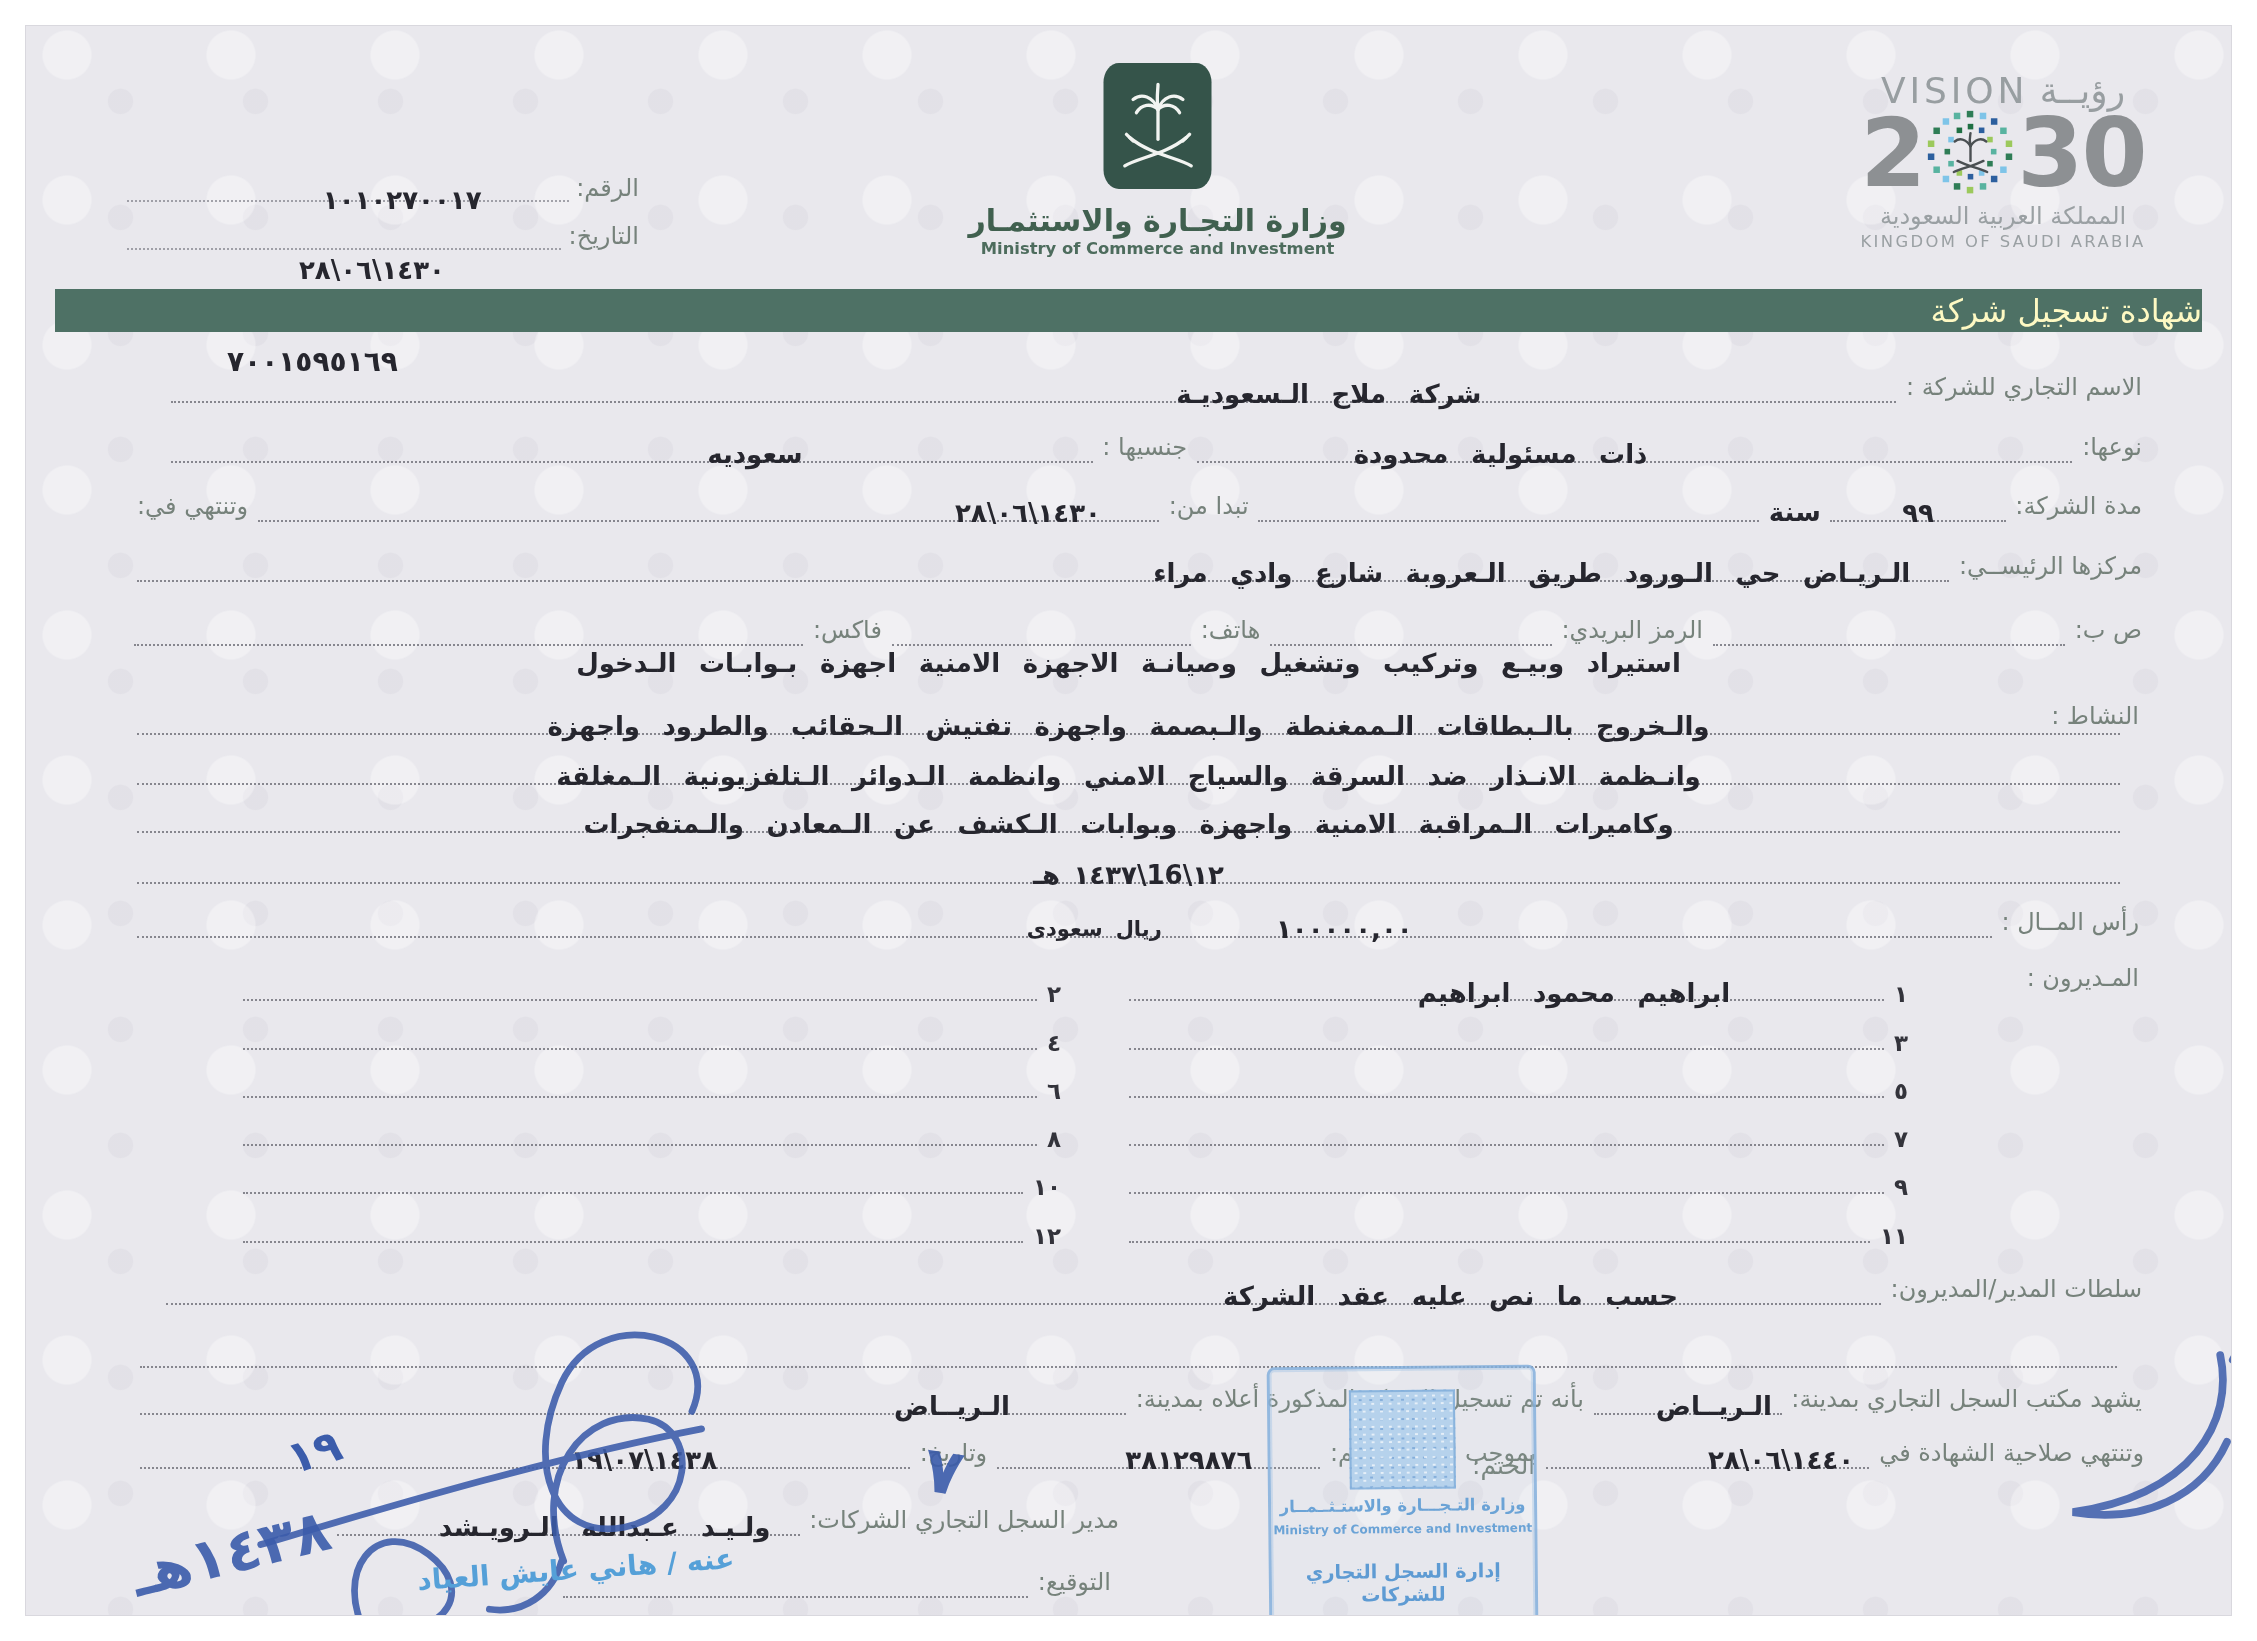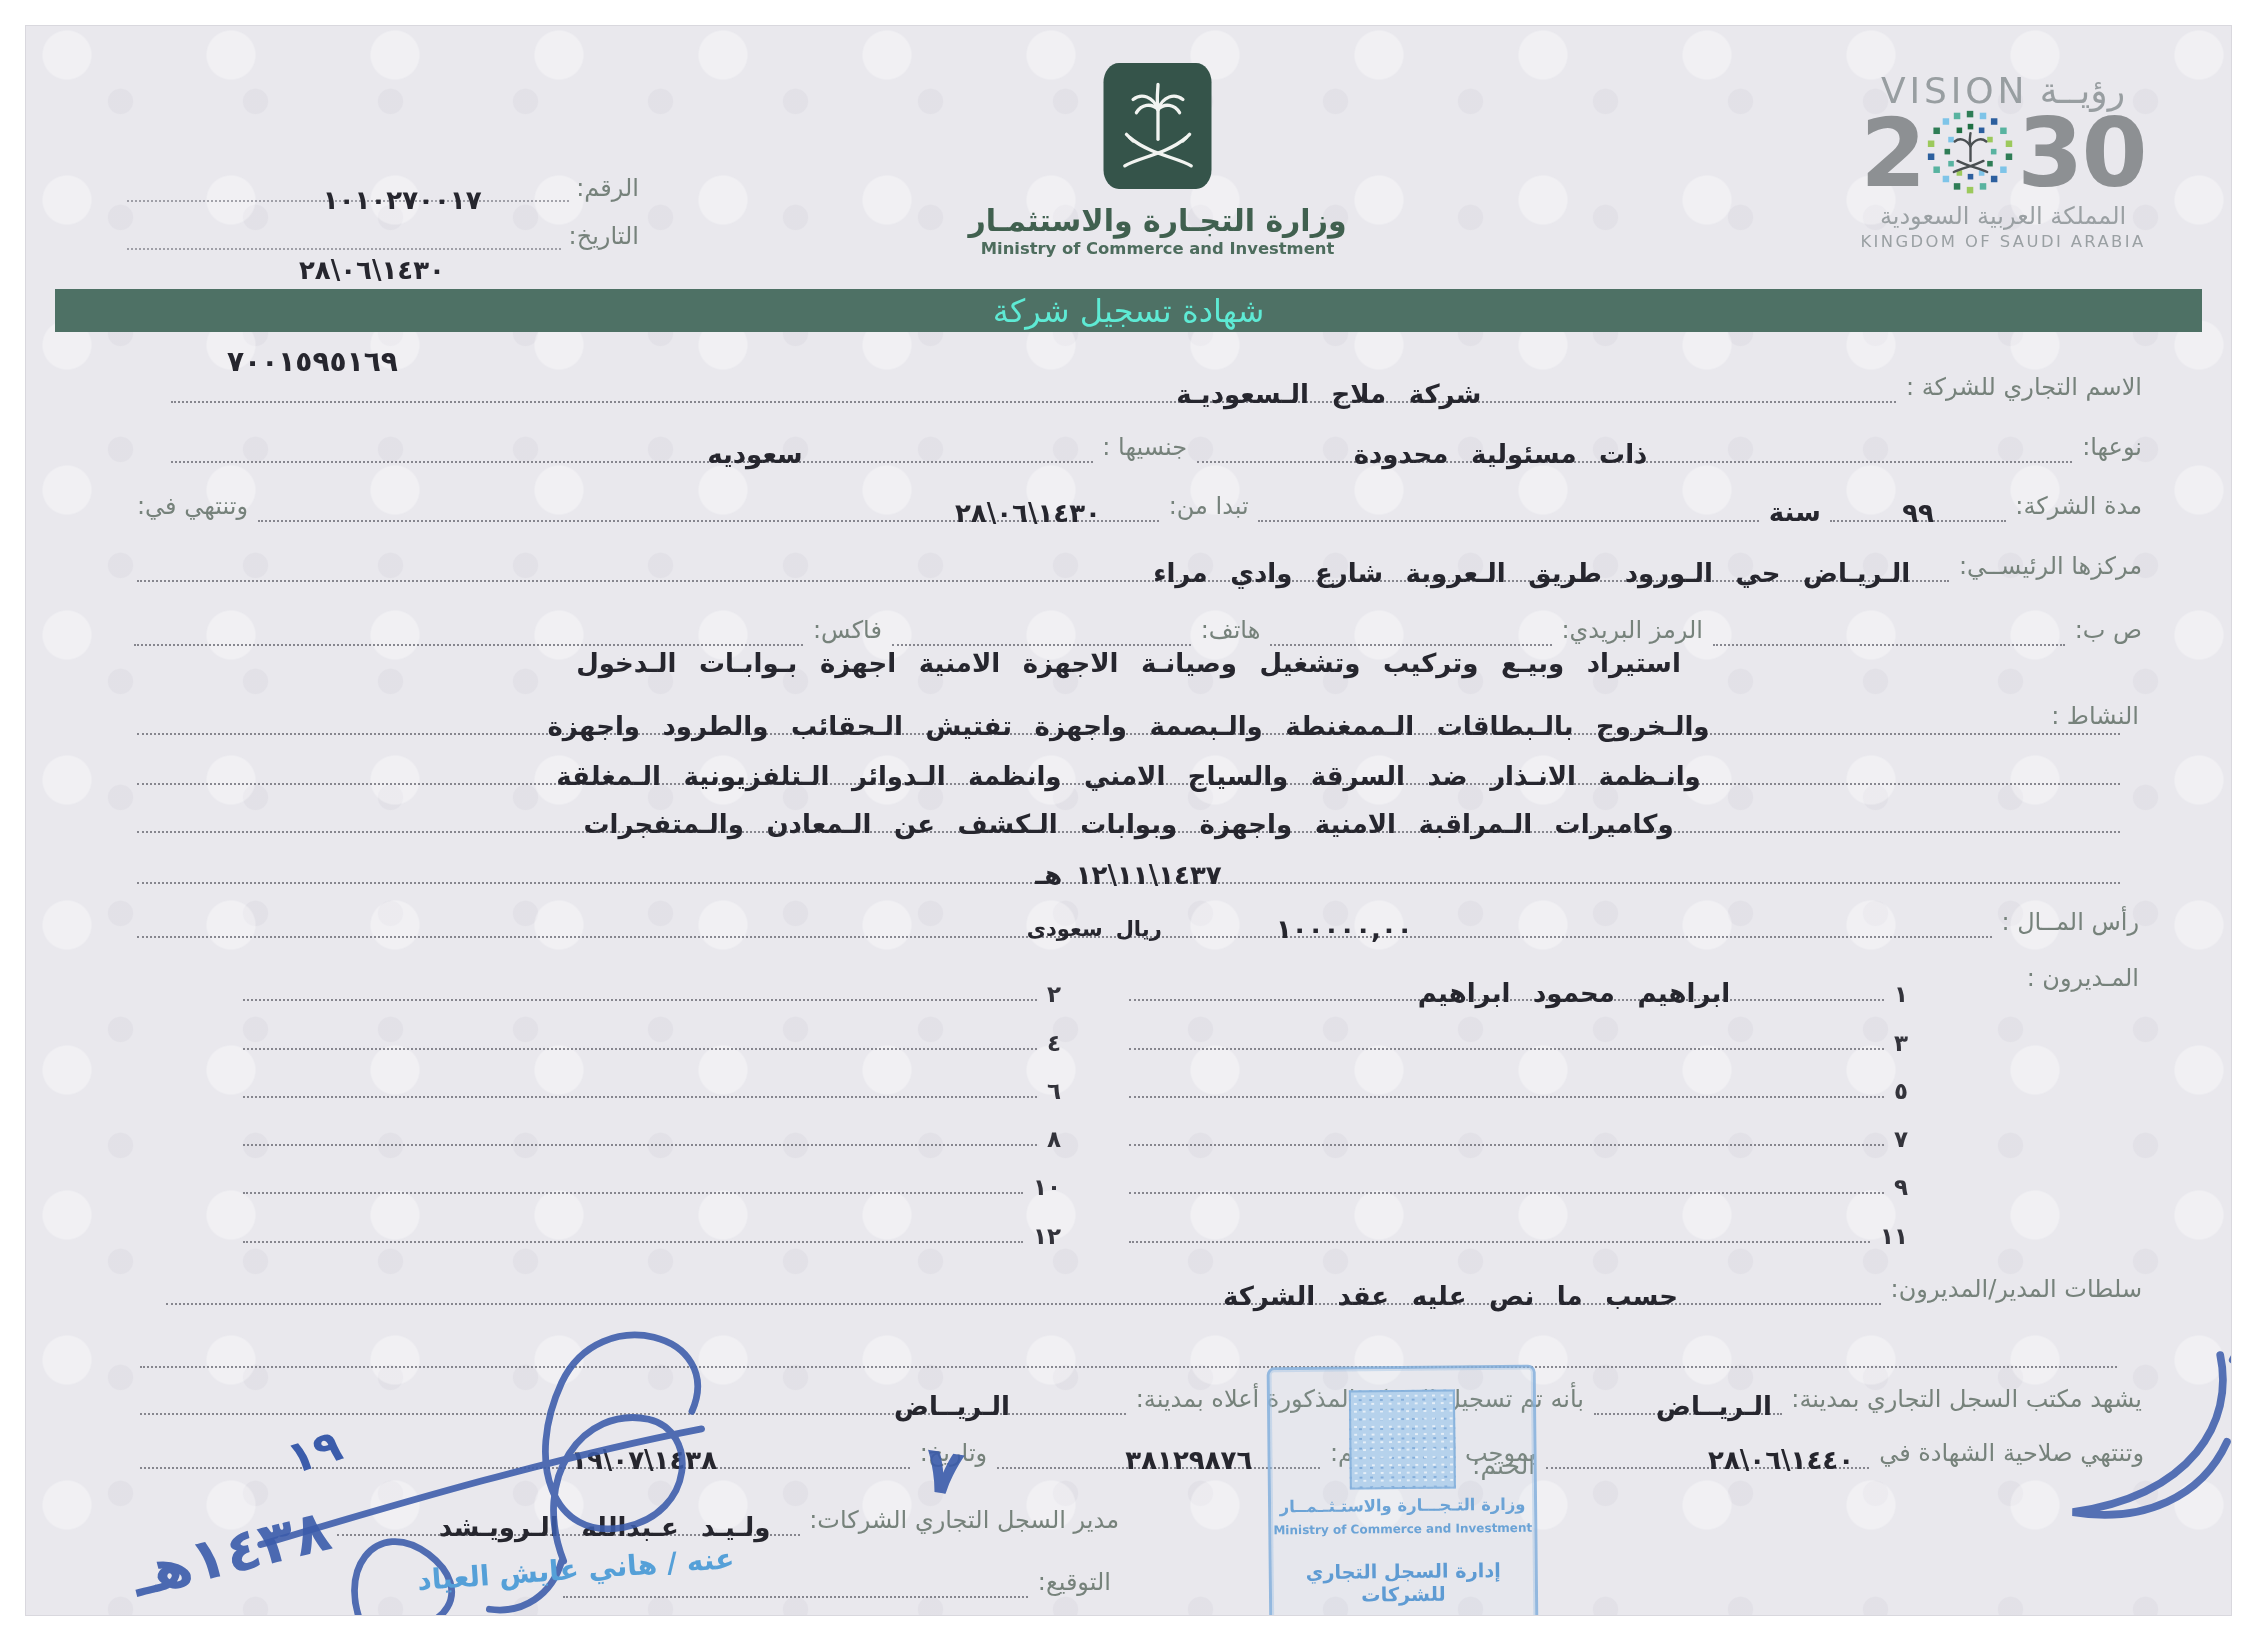--- a/index.html
+++ b/index.html
@@ -28,21 +28,21 @@
   .emblem-box{width:108px;height:126px;margin:0 auto;background:#35544a;border-radius:15.4px/19.3px;display:flex;align-items:center;justify-content:center;}
   .ministry-ar{margin-top:13.5px;font-size:30px;font-weight:700;color:#40604f;letter-spacing:1px;}
   .ministry-en{margin-top:1.9px;font-size:16.4px;font-weight:700;color:#4d6c5d;}
   .vision{position:absolute;top:44px;right:64px;width:328px;text-align:center;direction:rtl;}
   .vision-line{font-size:36px;color:#989ea1;letter-spacing:3.9px;font-weight:400;}
   .vision-year{display:flex;direction:ltr;align-items:center;justify-content:center;gap:1.9px;margin-top:-1.9px;}
   .vision-year b{font-size:95px;line-height:89px;color:#8d9093;letter-spacing:-1.9px;font-weight:700;}
   .kingdom-ar{font-size:24px;color:#9aa0a3;margin-top:3.9px;}
   .kingdom-en{font-size:16.4px;color:#9aa0a3;letter-spacing:2.4px;margin-top:1.9px;}
   .band{position:absolute;top:263px;left:29px;right:29px;height:43px;background:#4e7165;}
-  .band span{display:block;text-align:center;font-size:32px;line-height:44px;color:#5eead4;}
+  .band span{display:block;font-size:32px;line-height:44px;color:#fef9c3;}
   .serial{position:absolute;top:319px;left:201px;font-weight:700;font-size:28px;color:#26262e;letter-spacing:6.8px;direction:ltr;text-align:center;}
   
   .stamp{position:absolute;left:1242px;top:1340px;width:263px;height:259px;border:3.9px solid rgba(133,176,220,.85);border-radius:7.7px;box-shadow:inset 0 0 0 1.9px rgba(170,200,230,.5);background:rgba(190,215,240,.06);transform:rotate(-.6deg);}
   .stamp-emblem{position:absolute;top:21px;left:50%;transform:translateX(-50%);width:102px;height:95px;border:2.9px solid rgba(133,176,220,.9);background:
      radial-gradient(rgba(255,255,255,.65) 22%, rgba(0,0,0,0) 23%) 0 0/8.7px 7.7px repeat,
      radial-gradient(rgba(120,165,215,.8) 18%, rgba(0,0,0,0) 20%) 3.9px 2.9px/10.6px 9.7px repeat,
      #b6d2ec;}
   .stamp-ar{position:absolute;top:127px;width:100%;text-align:center;font-size:16.4px;font-weight:700;color:#6ba3d6;}
   .stamp-en{position:absolute;top:153px;width:100%;text-align:center;font-size:12px;font-weight:700;color:#6ba3d6;}
   .stamp-dept{position:absolute;top:191px;width:100%;text-align:center;font-size:19.3px;font-weight:700;color:#5e9bd3;}
@@ -219,21 +219,21 @@
     </span>
   </div>
   <div class="row" style="top:774px;right:111px;left:111px;">
     <span class="dl">
       <b class="v typed center">وكاميرات الـمراقبة الامنية واجهزة وبوابات الـكشف عن الـمعادن والـمتفجرات</b>
     </span>
   </div>
   <div class="row" style="top:825px;right:111px;left:111px;">
     <span class="dl">
       <b class="v typed center" style="display:flex;gap:13.5px;direction:rtl;">
-        <span class="ltr">١٤٣٧\١١\١٢</span>
+        <span class="ltr">١٤٣٧\16\١٢</span>
         <span>هـ</span>
       </b>
     </span>
   </div>
 
   <div class="row" style="top:879px;right:92px;left:111px;">
     <span class="lb">رأس المــال :</span>
     <span class="dl">
       <b class="v typed ltr" style="right:579px;">١٠٠٠٠٠,٠٠</b>
       <b class="v typed sm" style="right:830px;">ريال سعودى</b>

